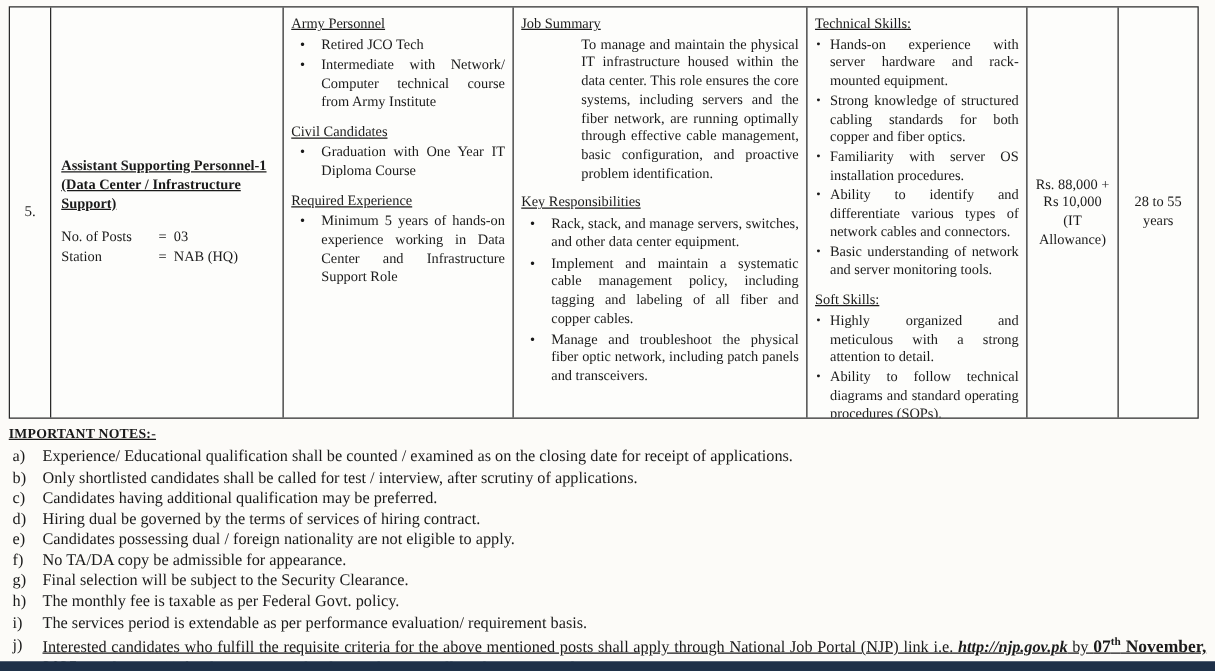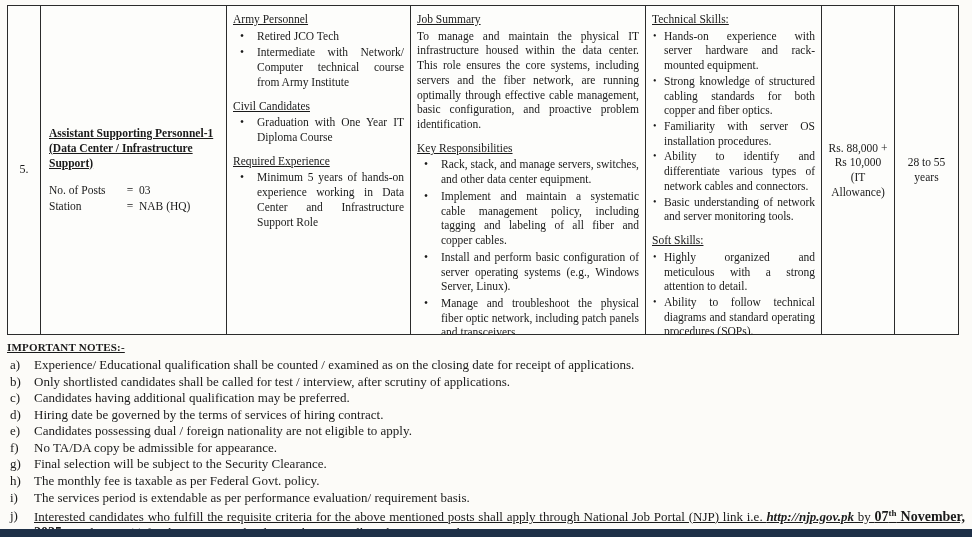--- a/index.html
+++ b/index.html
@@ -70,21 +70,21 @@
     margin-bottom: 2px;
     text-align: justify;
   }
   ul.bullets li::before {
     content: "\2022";
     position: absolute; left: 7px; top: 0;
   }
   ul.bullets.tight li { padding-left: 12px; margin-bottom: 1px; }
   ul.bullets.tight li::before { left: 1px; font-size: 10px; top: 1px; }
 
-  .para { text-align: justify; }
+  .para { text-align: justify; margin-left: 48px; }
 
   
   .notes {
     position: absolute;
     left: 7px; top: 341px;
     width: 958px;
   }
   .notes-heading {
     font-weight: bold;
     text-decoration: underline;
@@ -164,21 +164,20 @@
   </div>
 
   <div class="col col-job">
     <div class="sec-heading first">Job Summary</div>
     <div class="para">To manage and maintain the physical IT infrastructure housed within the data center. This role ensures the core systems, including servers and the fiber network, are running optimally through effective cable management, basic configuration, and proactive problem identification.</div>
     <div class="sec-heading">Key Responsibilities</div>
     <ul class="bullets">
 
     <li>Rack, stack, and manage servers, switches, and other data center equipment.</li>
         <li>Implement and maintain a systematic cable management policy, including tagging and labeling of all fiber and copper cables.</li>
-        <li>Install and perform basic configuration of server operating systems (e.g., Windows Server, Linux).</li>
         <li>Manage and troubleshoot the physical fiber optic network, including patch panels and transceivers.</li>
       </ul>
   </div>
 
   <div class="col col-skill">
     <div class="sec-heading first">Technical Skills:</div>
     <ul class="bullets tight">
 
     <li>Hands-on experience with server hardware and rack-mounted equipment.</li>
         <li>Strong knowledge of structured cabling standards for both copper and fiber optics.</li>
@@ -219,21 +218,21 @@
         <span class="note-text">Only shortlisted candidates shall be called for test / interview, after scrutiny of applications.</span>
       </div>
 
       <div class="note-item">
         <span class="note-key">c)</span>
         <span class="note-text">Candidates having additional qualification may be preferred.</span>
       </div>
 
       <div class="note-item">
         <span class="note-key">d)</span>
-        <span class="note-text">Hiring date be governed by the terms of services of hiring contract.</span>
+        <span class="note-text">Hiring dual be governed by the terms of services of hiring contract.</span>
       </div>
 
       <div class="note-item">
         <span class="note-key">e)</span>
         <span class="note-text">Candidates possessing dual / foreign nationality are not eligible to apply.</span>
       </div>
 
       <div class="note-item">
         <span class="note-key">f)</span>
         <span class="note-text">No TA/DA copy be admissible for appearance.</span>

